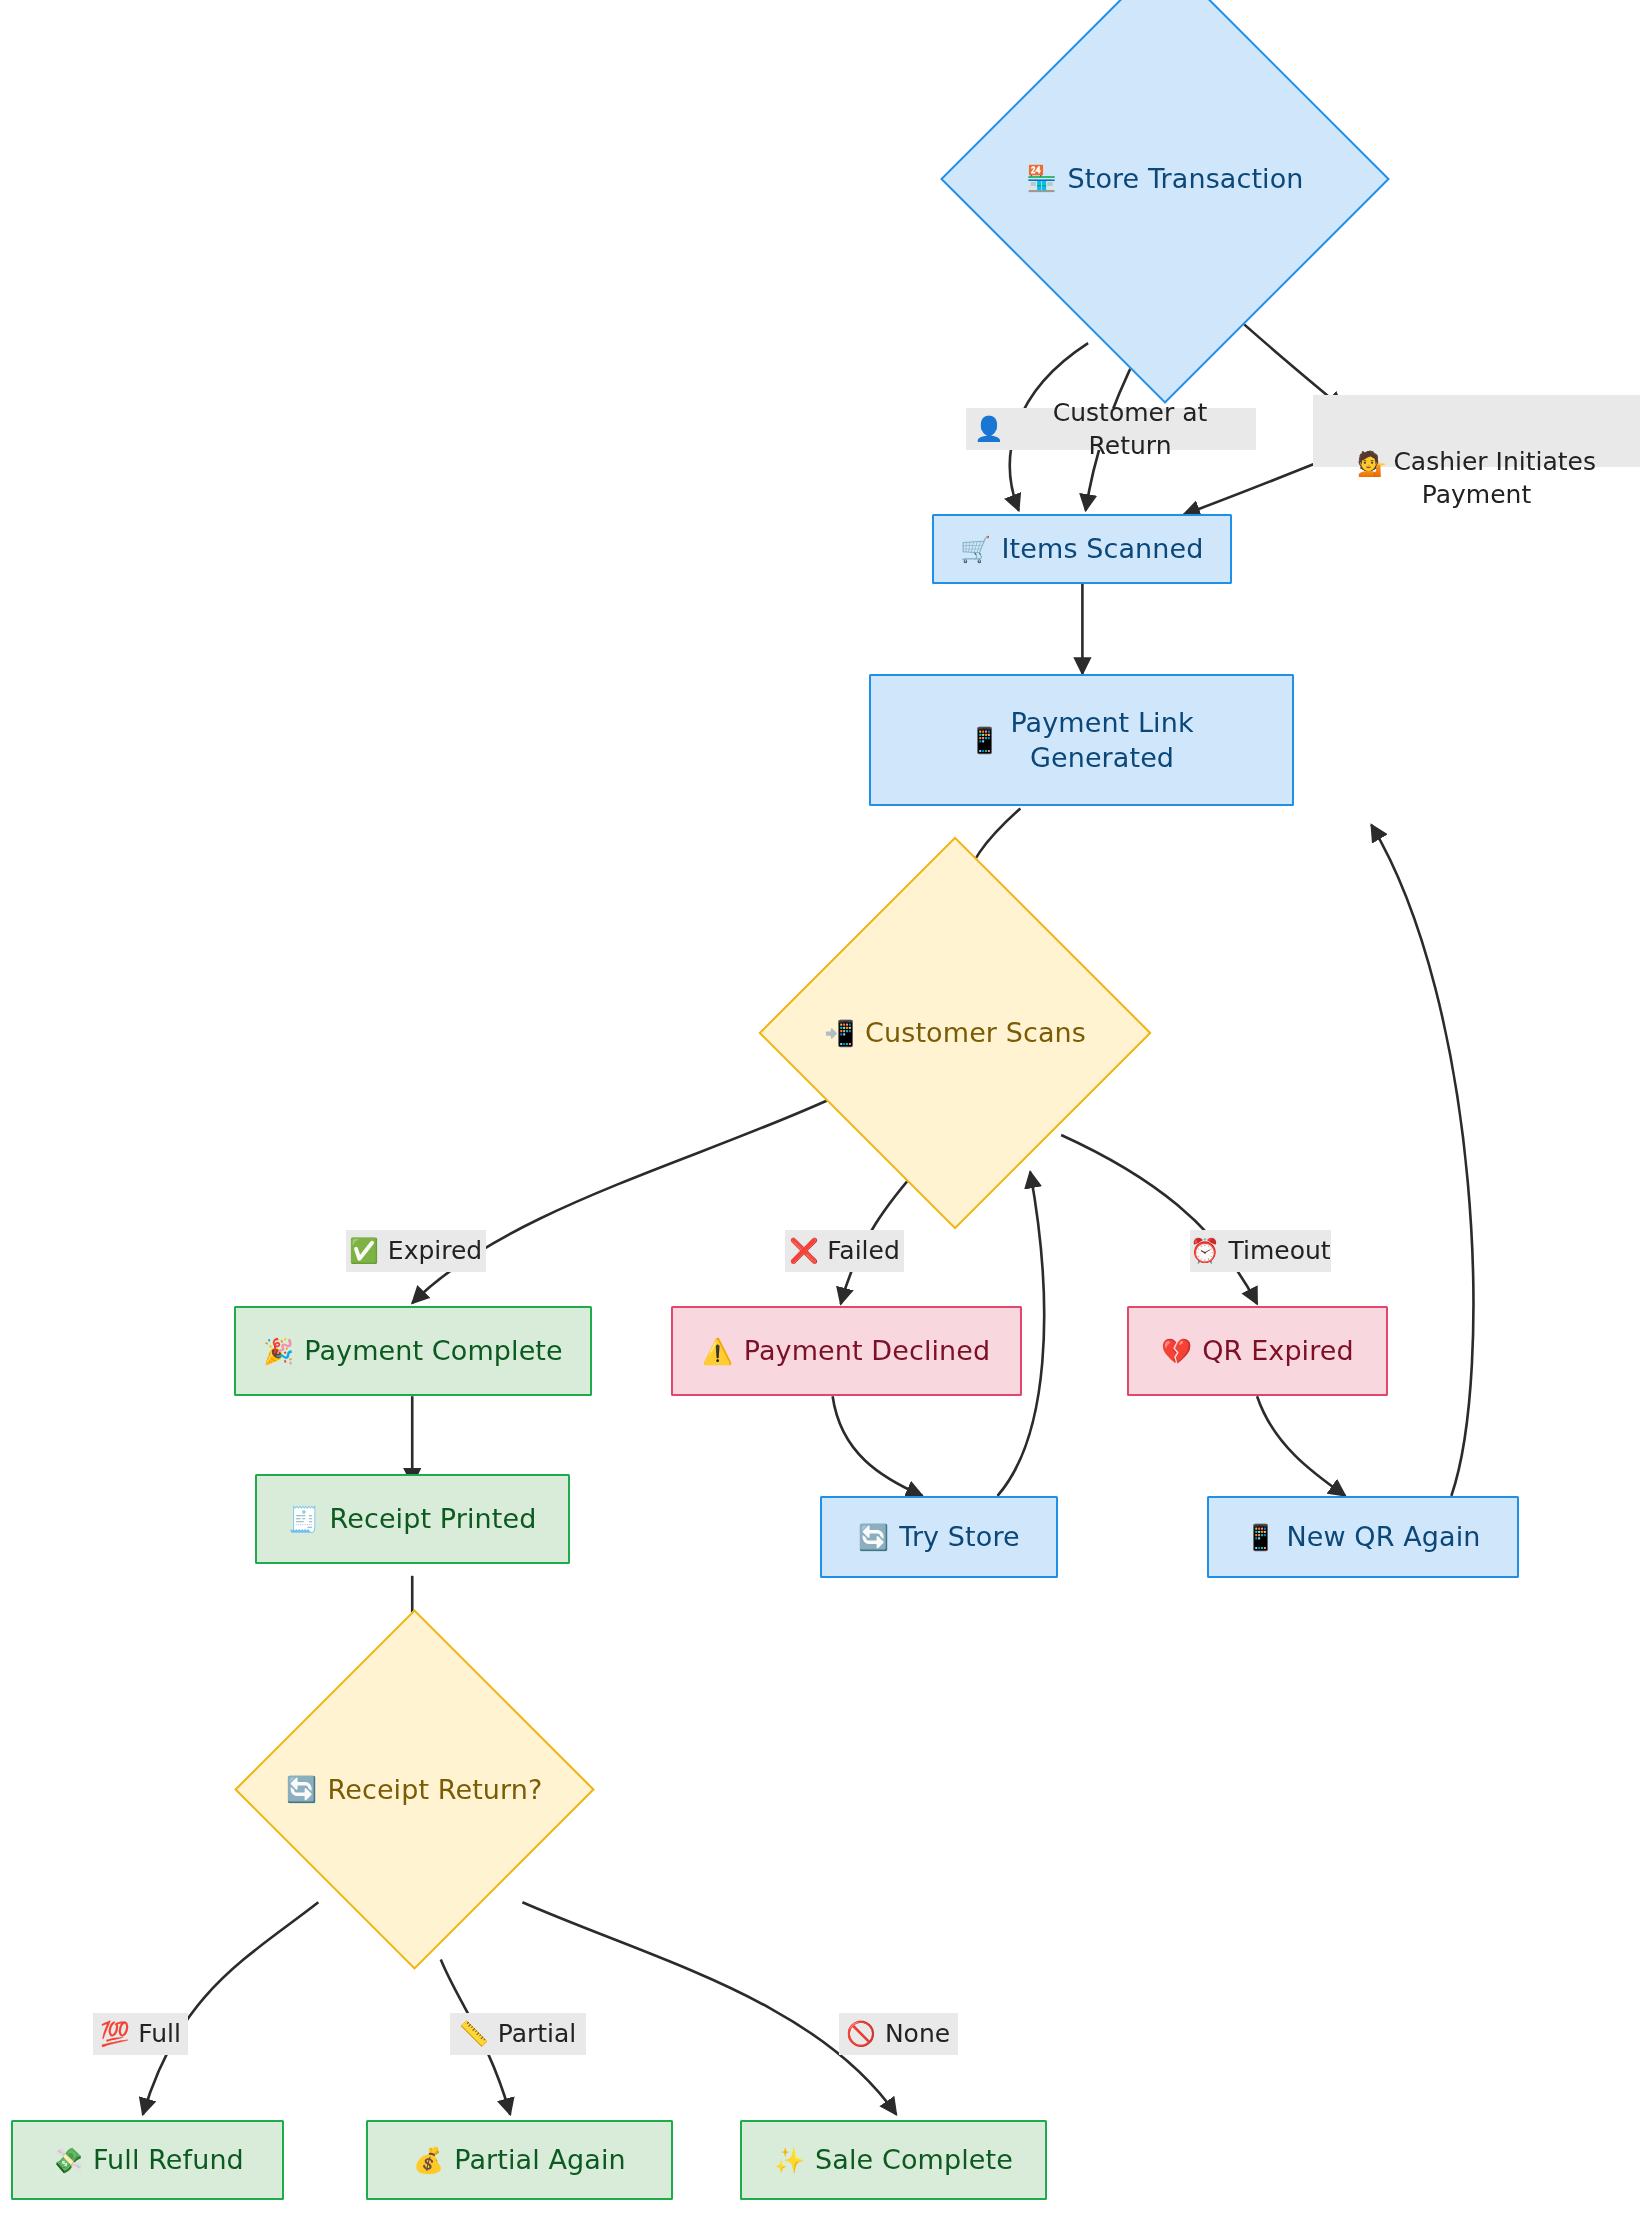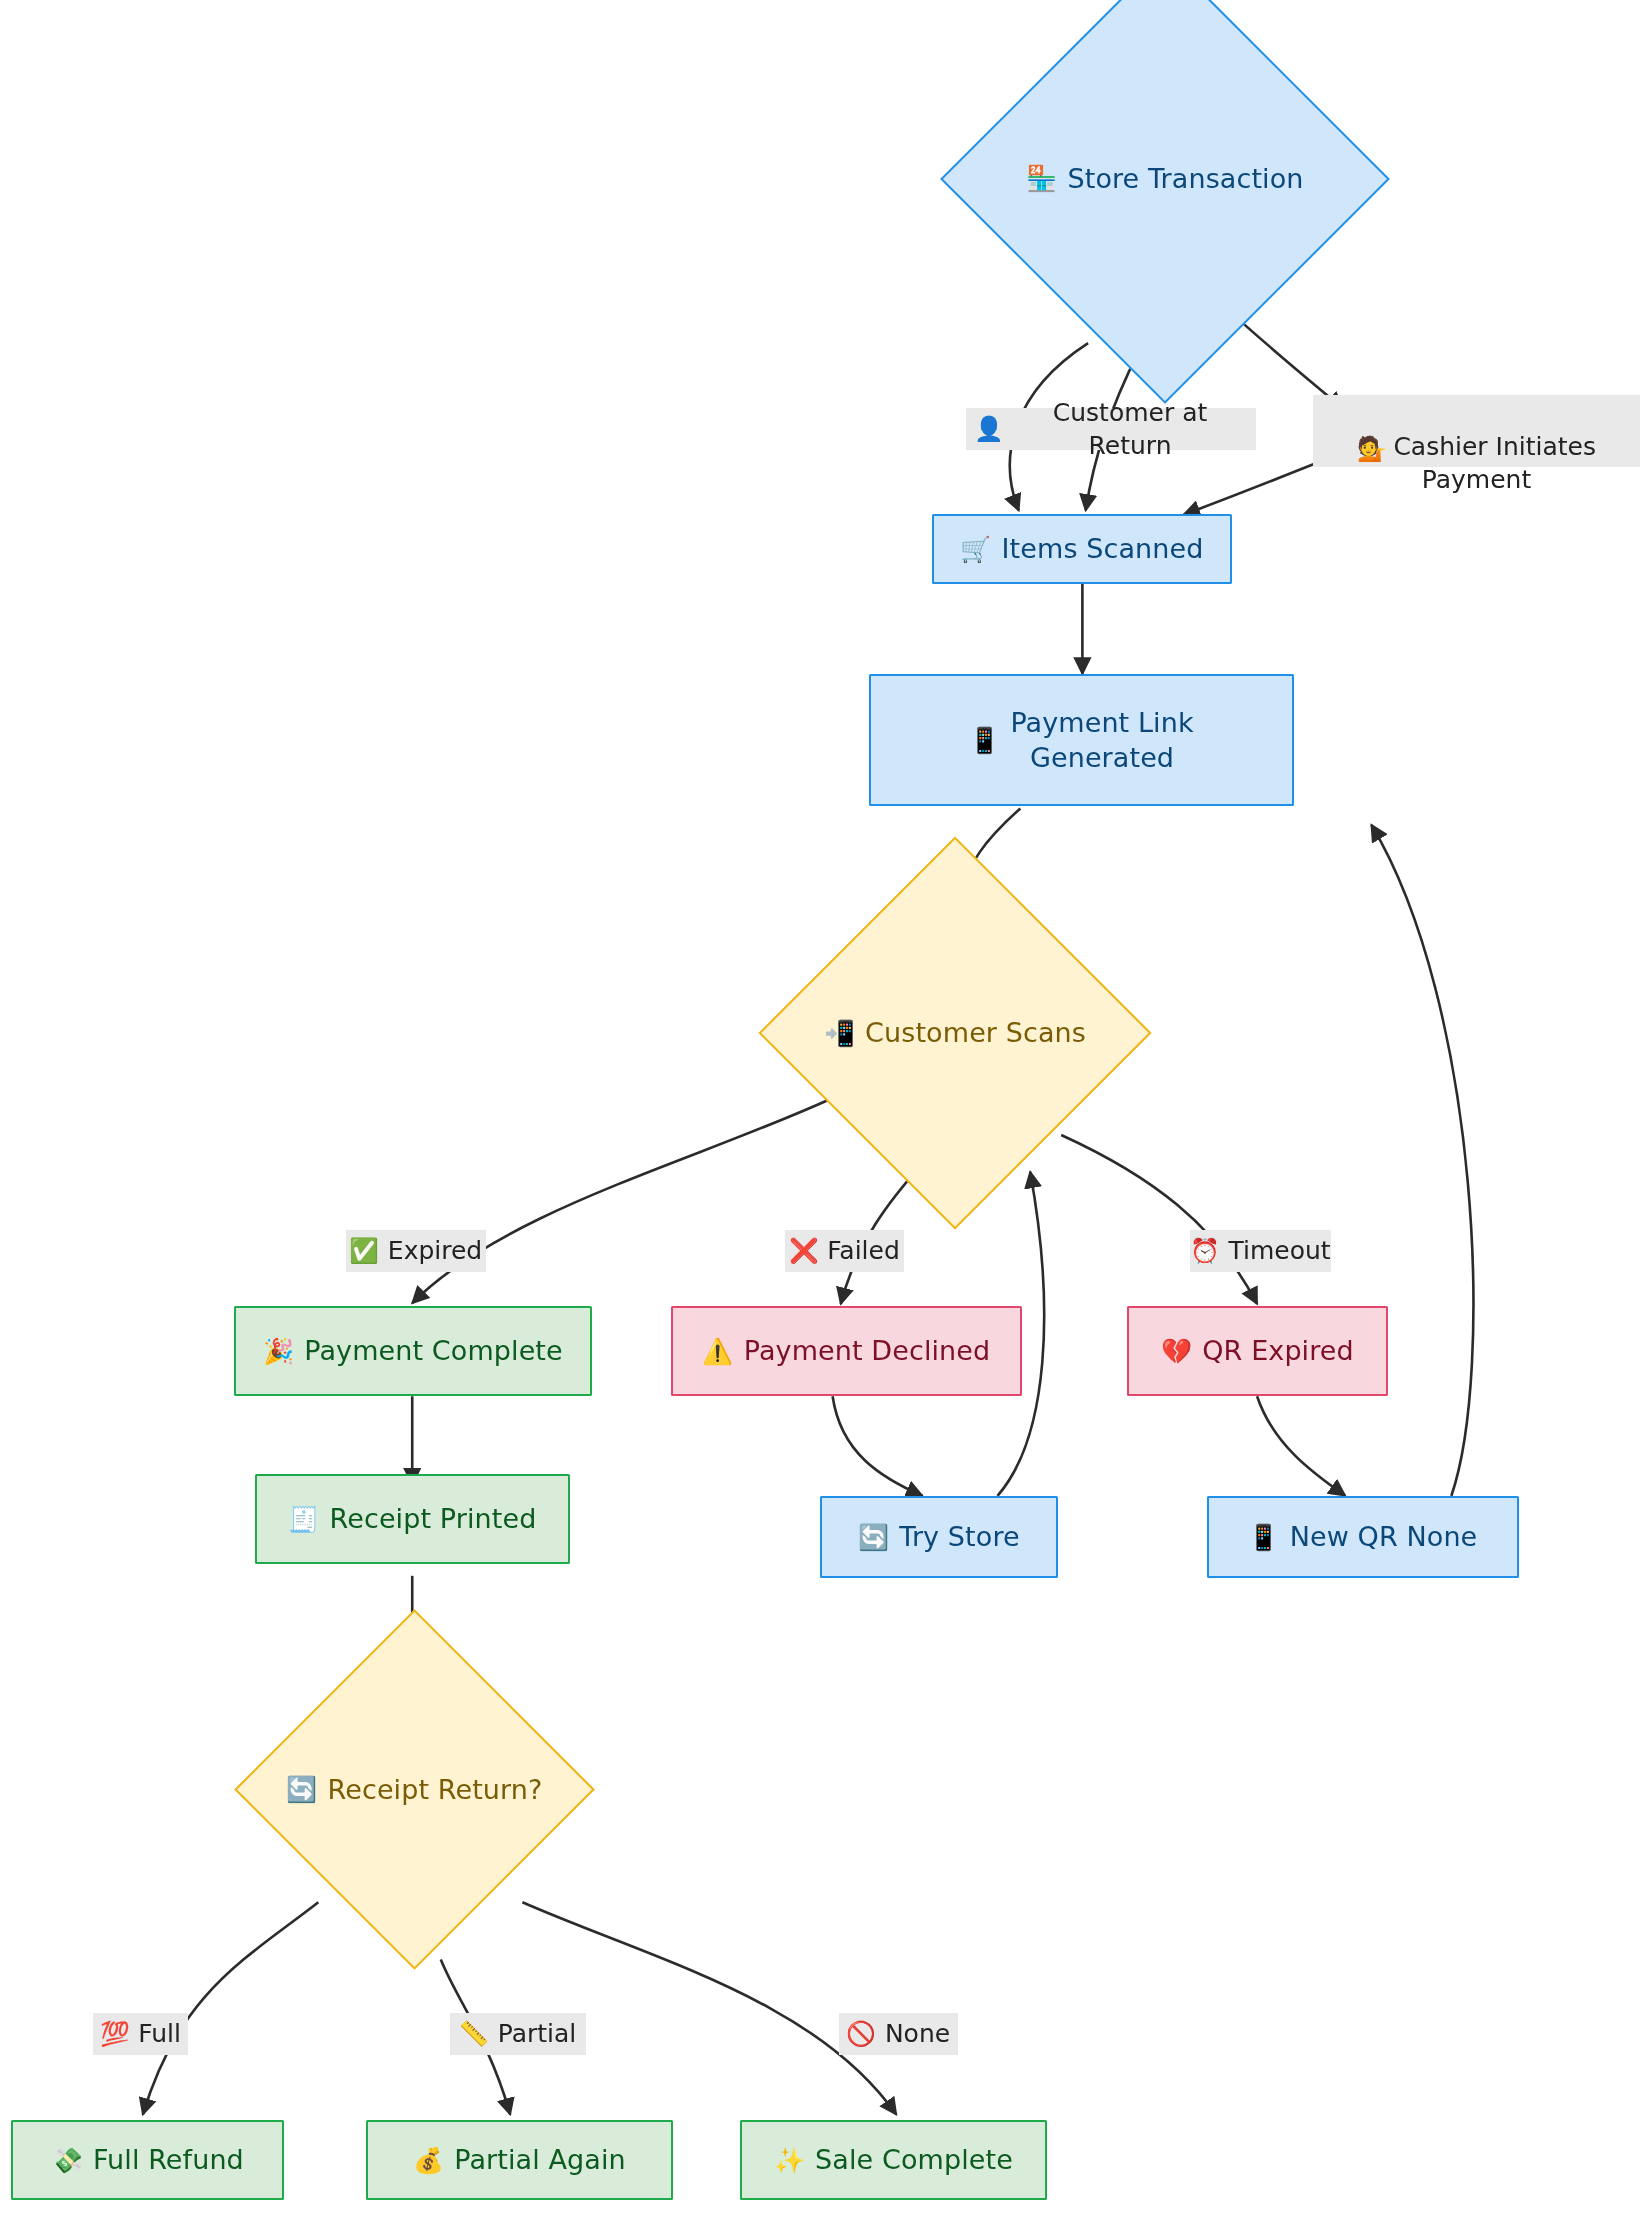--- a/index.html
+++ b/index.html
@@ -97,21 +97,21 @@
     justify-content: center;
     text-align: center;
     white-space: pre-line;
     z-index: 3;
   }
   .edge-label .ico {
     font-size: 24px;
     margin-right: 8.2px;
     line-height: 1;
   }
-  .edge-label.multiline { display: block; padding-top: 2px; }
+  .edge-label.multiline { display: block; padding-top: 17px; }
   .edge-label.multiline .ico { margin-right: 6.5px; vertical-align: -1.6px; }
 </style>
 </head>
 <body>
 
 <div id="canvas">
 
   <svg id="edges" viewBox="0 0 2014 2742" xmlns="http://www.w3.org/2000/svg">
     <defs>
       <marker id="arrow" viewBox="0 0 10 10" refX="9" refY="5" markerWidth="7" markerHeight="7" orient="auto-start-reverse">
@@ -205,21 +205,21 @@
     <span class="lbl">Receipt Printed</span>
   </div>
 
   <div class="node rect blue" style="left:820px; top:1496px; width:238px; height:82px;">
     <span class="ico">🔄</span>
     <span class="lbl">Try Store</span>
   </div>
 
   <div class="node rect blue" style="left:1207px; top:1496px; width:312px; height:82px;">
     <span class="ico">📱</span>
-    <span class="lbl">New QR None</span>
+    <span class="lbl">New QR Again</span>
   </div>
 
   <div class="node diamond yellow" style="left:287px; top:1662px; width:255px; height:255px;">
     <div class="dshape"></div>
     <div class="inner">
       <span class="ico">🔄</span>
       <span class="lbl">Receipt Return?</span>
     </div>
   </div>
 

